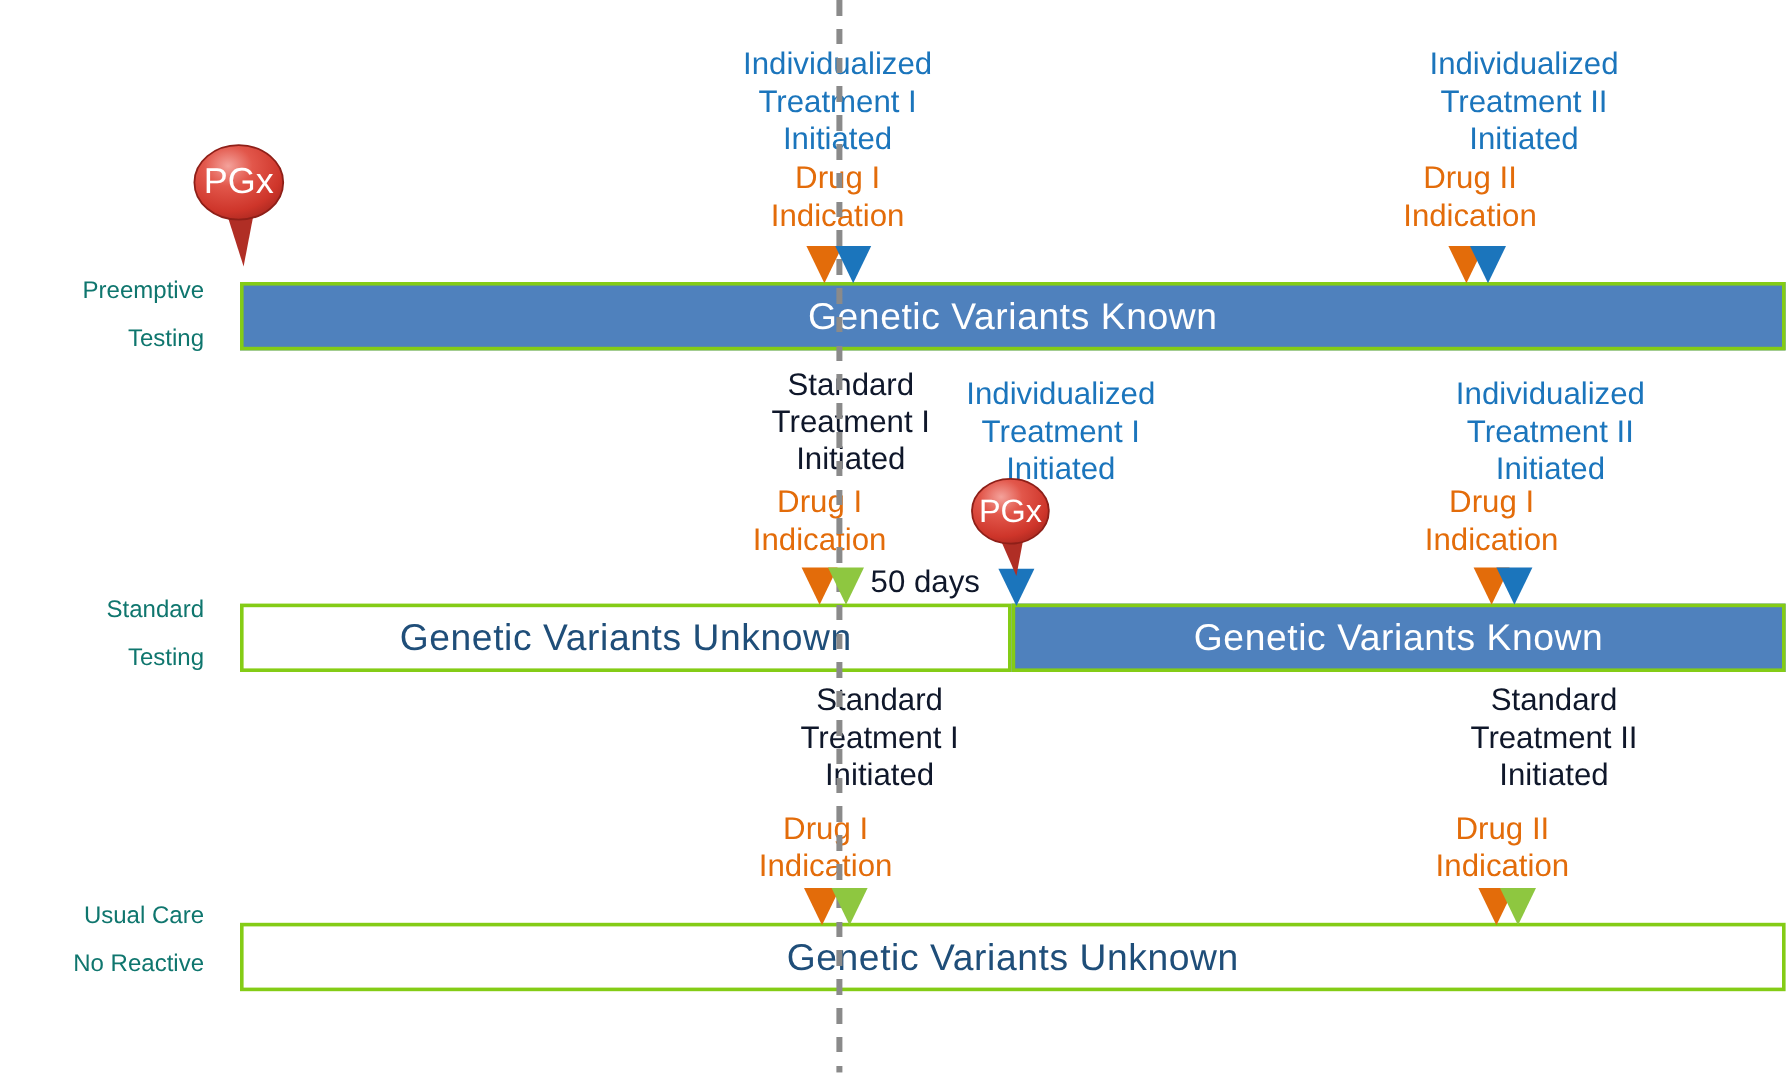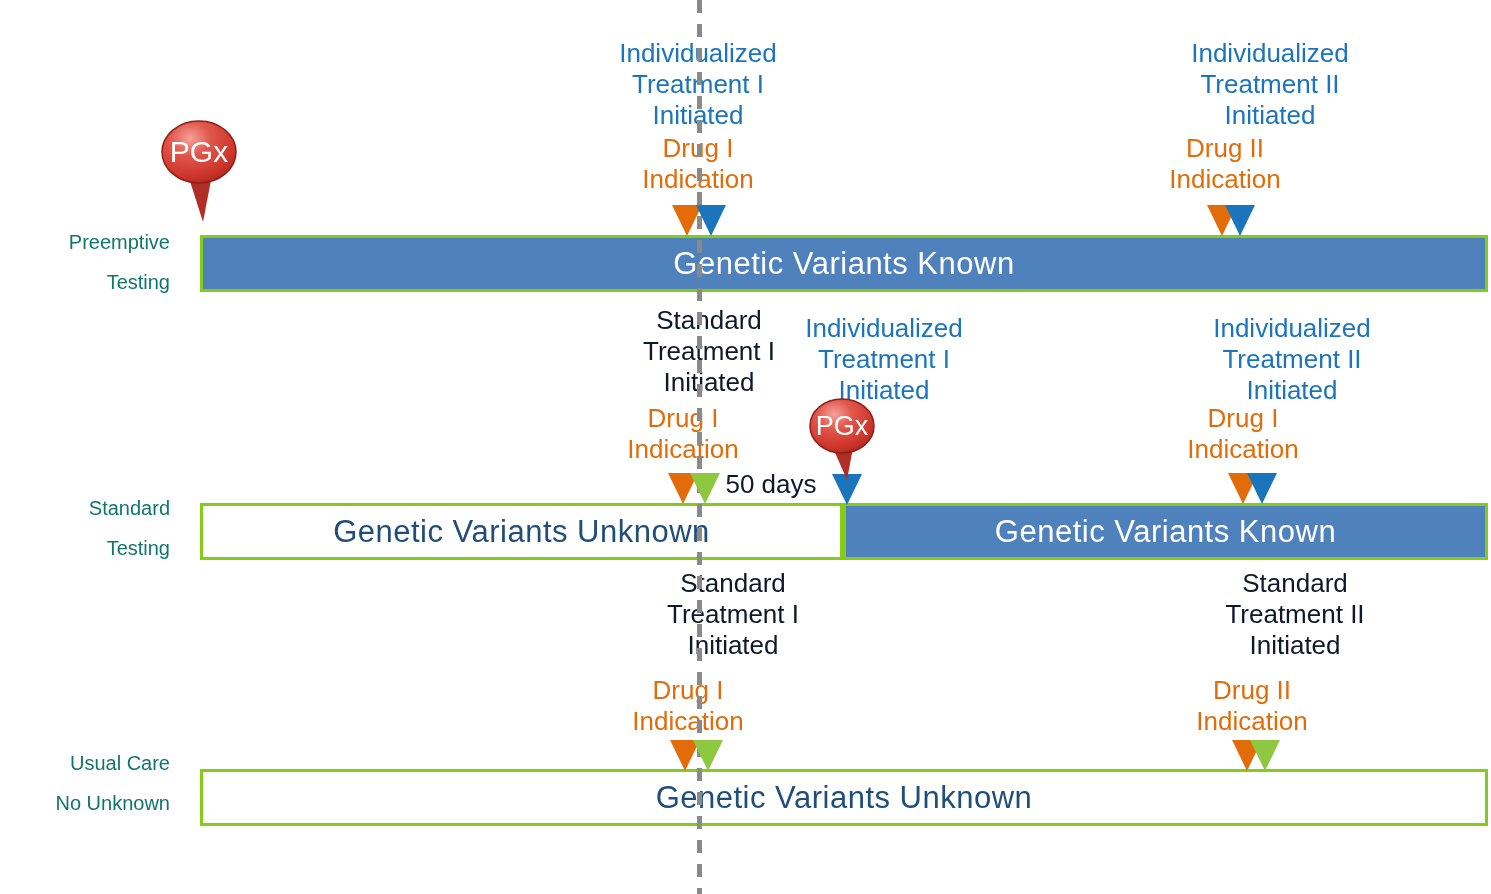--- a/index.html
+++ b/index.html
@@ -171,21 +171,21 @@
     <div>Initiated</div>
   </div>
   <div class="evt green" style="left:1295px;top:568px;">
     <div>Standard</div>
     <div>Treatment II</div>
     <div>Initiated</div>
   </div>
 
   <div class="row-label" style="top:743px;">
     <div>Usual Care</div>
-    <div>No Unknown</div>
+    <div>No Reactive</div>
   </div>
 
   <div class="evt orange" style="left:688px;top:675px;">
     <div>Drug I</div>
     <div>Indication</div>
   </div>
   <div class="evt orange" style="left:1252px;top:675px;">
     <div>Drug II</div>
     <div>Indication</div>
   </div>

